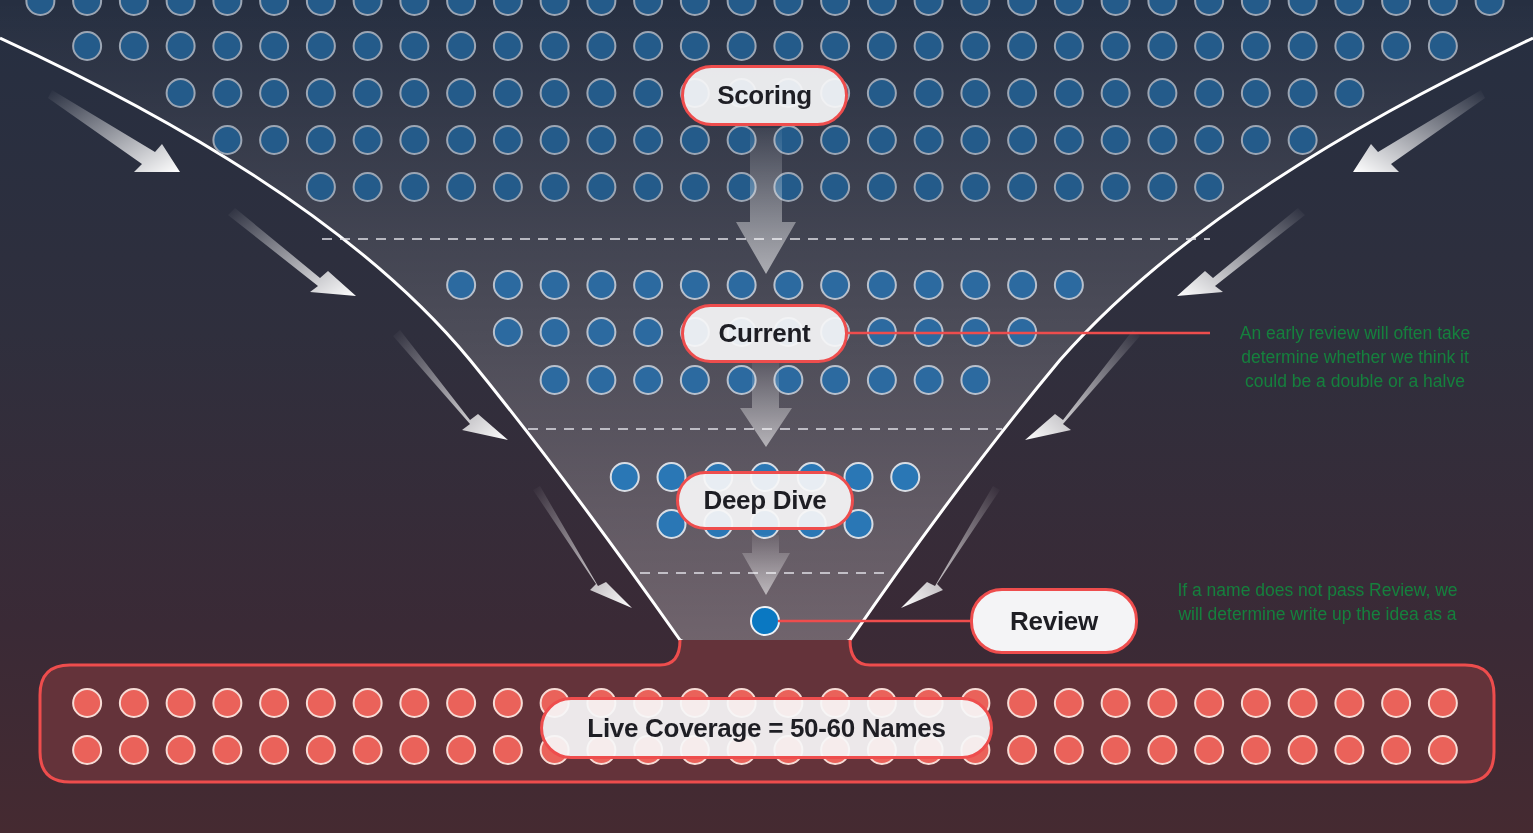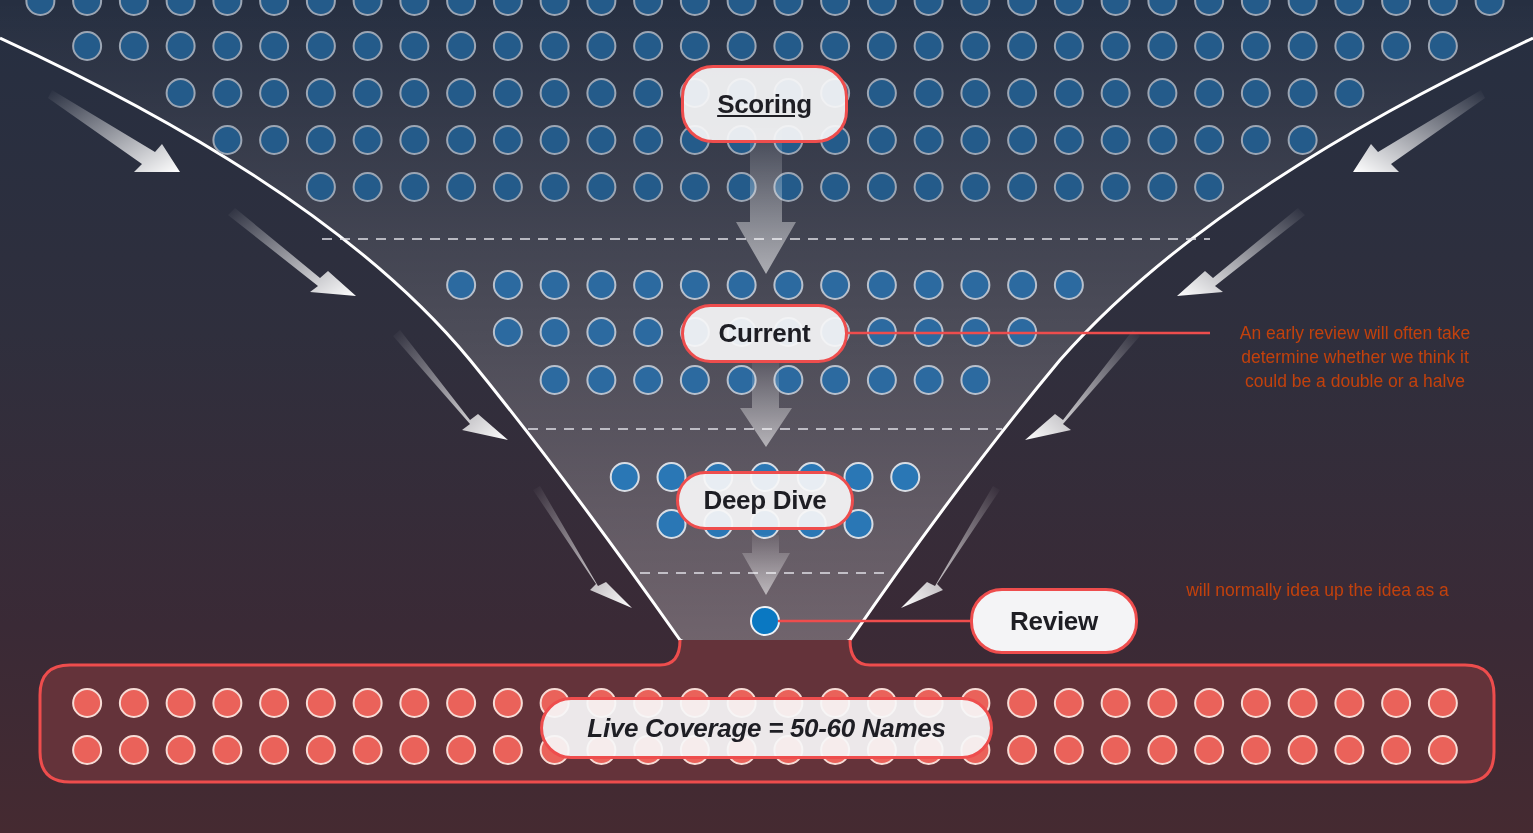--- a/index.html
+++ b/index.html
@@ -10,21 +10,21 @@
   }
   #stage { position: absolute; left: 0; top: 0; }
   .pill {
     position: absolute; background: #f4f4f6; border: 3px solid #ee4d4d;
     border-radius: 32px; color: #1e1e24; font-weight: bold; font-size: 26px;
     display: flex; align-items: center; justify-content: center;
     box-sizing: border-box; letter-spacing: -0.3px;
   }
   .pill.semi { background: rgba(246,246,248,0.93); }
   .note {
-    position: absolute; color: #c2410c; font-size: 17.5px; text-align: center;
+    position: absolute; color: #15803d; font-size: 17.5px; text-align: center;
     line-height: 24px;
   }
 </style>
 </head>
 <body>
 
 <svg id="stage" width="1533" height="833" viewBox="0 0 1533 833" xmlns="http://www.w3.org/2000/svg">
   <defs>
     <linearGradient id="funnelFill" x1="0" y1="0" x2="0" y2="1">
       <stop offset="0" stop-color="#ffffff" stop-opacity="0"></stop>
@@ -319,26 +319,27 @@
       <circle cx="1162.375" cy="750" r="14" fill="#ea625a" stroke="#f6dcd6" stroke-width="2"></circle>
       <circle cx="1209.125" cy="750" r="14" fill="#ea625a" stroke="#f6dcd6" stroke-width="2"></circle>
       <circle cx="1255.875" cy="750" r="14" fill="#ea625a" stroke="#f6dcd6" stroke-width="2"></circle>
       <circle cx="1302.625" cy="750" r="14" fill="#ea625a" stroke="#f6dcd6" stroke-width="2"></circle>
       <circle cx="1349.375" cy="750" r="14" fill="#ea625a" stroke="#f6dcd6" stroke-width="2"></circle>
       <circle cx="1396.125" cy="750" r="14" fill="#ea625a" stroke="#f6dcd6" stroke-width="2"></circle>
       <circle cx="1442.875" cy="750" r="14" fill="#ea625a" stroke="#f6dcd6" stroke-width="2"></circle>
     </g>
 </svg>
 
-<div class="pill semi" style="left:681px;top:65px;width:167px;height:78px;text-decoration:underline;">Scoring</div>
+<div class="pill semi" style="left:681px;top:65px;width:167px;height:61px;">Scoring</div>
 <div class="pill semi" style="left:681px;top:304px;width:167px;height:59px;">Current</div>
 <div class="pill semi" style="left:676px;top:471px;width:178px;height:59px;text-align:center;">Deep Dive</div>
 <div class="pill" style="left:970px;top:588px;width:168px;height:66px;">Review</div>
-<div class="pill semi" style="left:540px;top:697px;width:453px;height:62px;font-style:italic;">Live Coverage = 50-60 Names</div>
+<div class="pill semi" style="left:540px;top:697px;width:453px;height:62px;">Live Coverage = 50-60 Names</div>
 
 <div class="note" style="left:1205px;top:321px;width:300px;">
   <div>An early review will often take</div>
   <div>determine whether we think it</div>
   <div>could be a double or a halve</div>
 </div>
 <div class="note" style="left:1140px;top:578px;width:355px;">
-  <div>will normally idea up the idea as a</div>
+  <div>If a name does not pass Review, we</div>
+  <div>will determine write up the idea as a</div>
 </div>
 
 </body></html>

